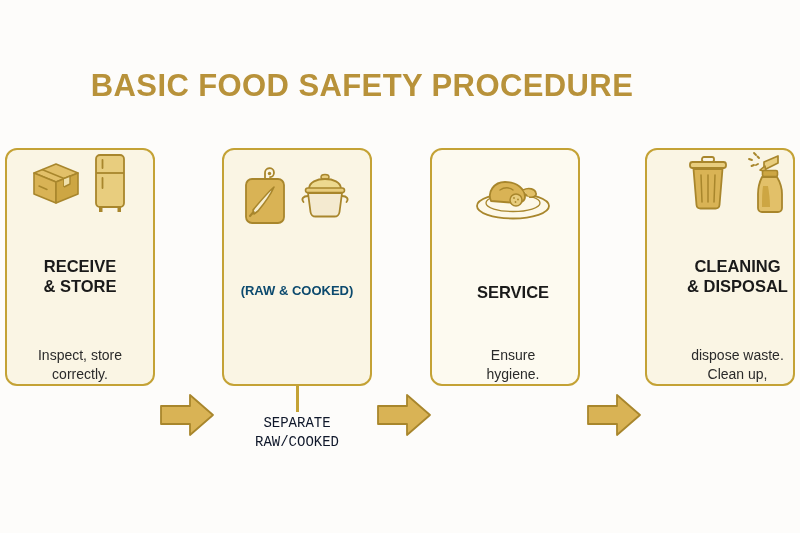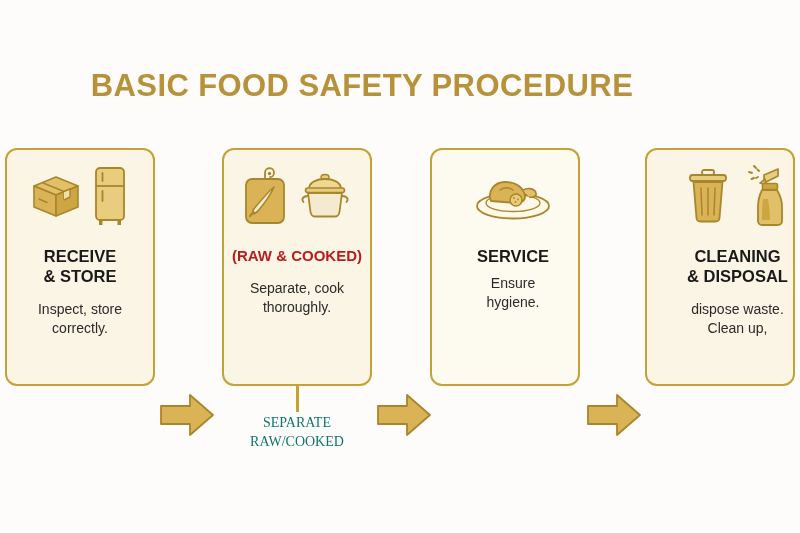--- a/index.html
+++ b/index.html
@@ -48,20 +48,21 @@
     top: 0;
     width: 150px;
     height: 238px;
     box-sizing: border-box;
     border: 2px solid #c4a235;
     border-radius: 12px;
     background: #faf5e4;
     display: flex;
     flex-direction: column;
     align-items: center;
+    gap: 36px;
   }
   .step-card.light {
     background: #fdfaf0;
   }
 
   #card-0 { left: 5px; }
   #card-1 { left: 222px; }
   #card-2 { left: 430px; padding-left: 16px; }
   #card-3 { left: 645px; padding-left: 35px; }
 
@@ -78,23 +79,23 @@
     text-align: center;
     font-size: 16.5px;
     font-weight: bold;
     color: #1a1a1a;
     line-height: 1.22;
     padding: 0 4px;
     font-family: "Liberation Sans", sans-serif;
   }
   .card-subheading {
     text-align: center;
-    font-size: 15px;
+    font-size: 13px;
     font-weight: bold;
-    color: #b91c1c;
+    color: #0c4a6e;
     line-height: 1.2;
     margin-top: 1px;
     font-family: "Liberation Sans", sans-serif;
   }
   .card-desc {
     text-align: center;
     font-size: 14px;
     color: #2a2a2a;
     line-height: 1.35;
     margin-top: 14px;
@@ -129,23 +130,23 @@
     height: 26px;
     background: #c4a235;
   }
   #annotation-label {
     position: absolute;
     top: 28px;
     left: -40px;
     width: 230px;
     text-align: center;
     font-size: 14px;
-    color: #0f766e;
+    color: #0f172a;
     line-height: 1.35;
-    font-family: Liberation Serif, serif;
+    font-family: Liberation Mono, monospace;
   }
 </style>
 </head>
 <body>
 
 <div id="infographic">
 
   <div id="page-title">BASIC FOOD SAFETY PROCEDURE</div>
 
   <div id="flow-row">
@@ -199,24 +200,20 @@
             <ellipse cx="28" cy="9" rx="4" ry="2.6" fill="#e8cd7e" stroke="#a8862c" stroke-width="1.5"></ellipse>
             <path d="M12 21 C12 14 20 11 28 11 C36 11 44 14 44 21 Z" fill="#edd98f" stroke="#a8862c" stroke-width="1.8" stroke-linejoin="round"></path>
             <rect x="8.5" y="20" width="39" height="4.6" rx="2.3" fill="#e8cd7e" stroke="#a8862c" stroke-width="1.6"></rect>
             <path d="M11 25 L13.5 44 a5 5 0 0 0 5 4.5 h19 a5 5 0 0 0 5 -4.5 L45 25 Z" fill="#f4ead0" stroke="#a8862c" stroke-width="1.8" stroke-linejoin="round"></path>
             <path d="M11 28 C6 28 4 31 6.5 34" fill="none" stroke="#a8862c" stroke-width="1.8" stroke-linecap="round"></path>
             <path d="M45 28 C50 28 52 31 49.5 34" fill="none" stroke="#a8862c" stroke-width="1.8" stroke-linecap="round"></path>
           </svg>
         </span>
       </div>
       <div class="card-subheading">(RAW &amp; COOKED)</div>
-      <div class="card-desc">
-        <div>Separate, cook</div>
-        <div>thoroughly.</div>
-      </div>
     </div>
 
     <div class="step-card light" id="card-2">
       <div class="card-icons">
         <span>
           <svg width="92" height="56" viewBox="0 0 92 56">
             <ellipse cx="46" cy="38" rx="36" ry="12.5" fill="#fdf8e8" stroke="#a8862c" stroke-width="1.8"></ellipse>
             <ellipse cx="46" cy="35" rx="27" ry="8.5" fill="none" stroke="#a8862c" stroke-width="1.3"></ellipse>
             <path d="M24 33 C20 24 27 14 38 14 C50 14 58 21 58 29 C58 33 54 35 49 35 Z" fill="#d9b355" stroke="#a8862c" stroke-width="1.8" stroke-linejoin="round"></path>
             <path d="M56 22 C62 19 68 21 69 25 C70 28 66 30 62 29" fill="#e2c069" stroke="#a8862c" stroke-width="1.6" stroke-linejoin="round"></path>

